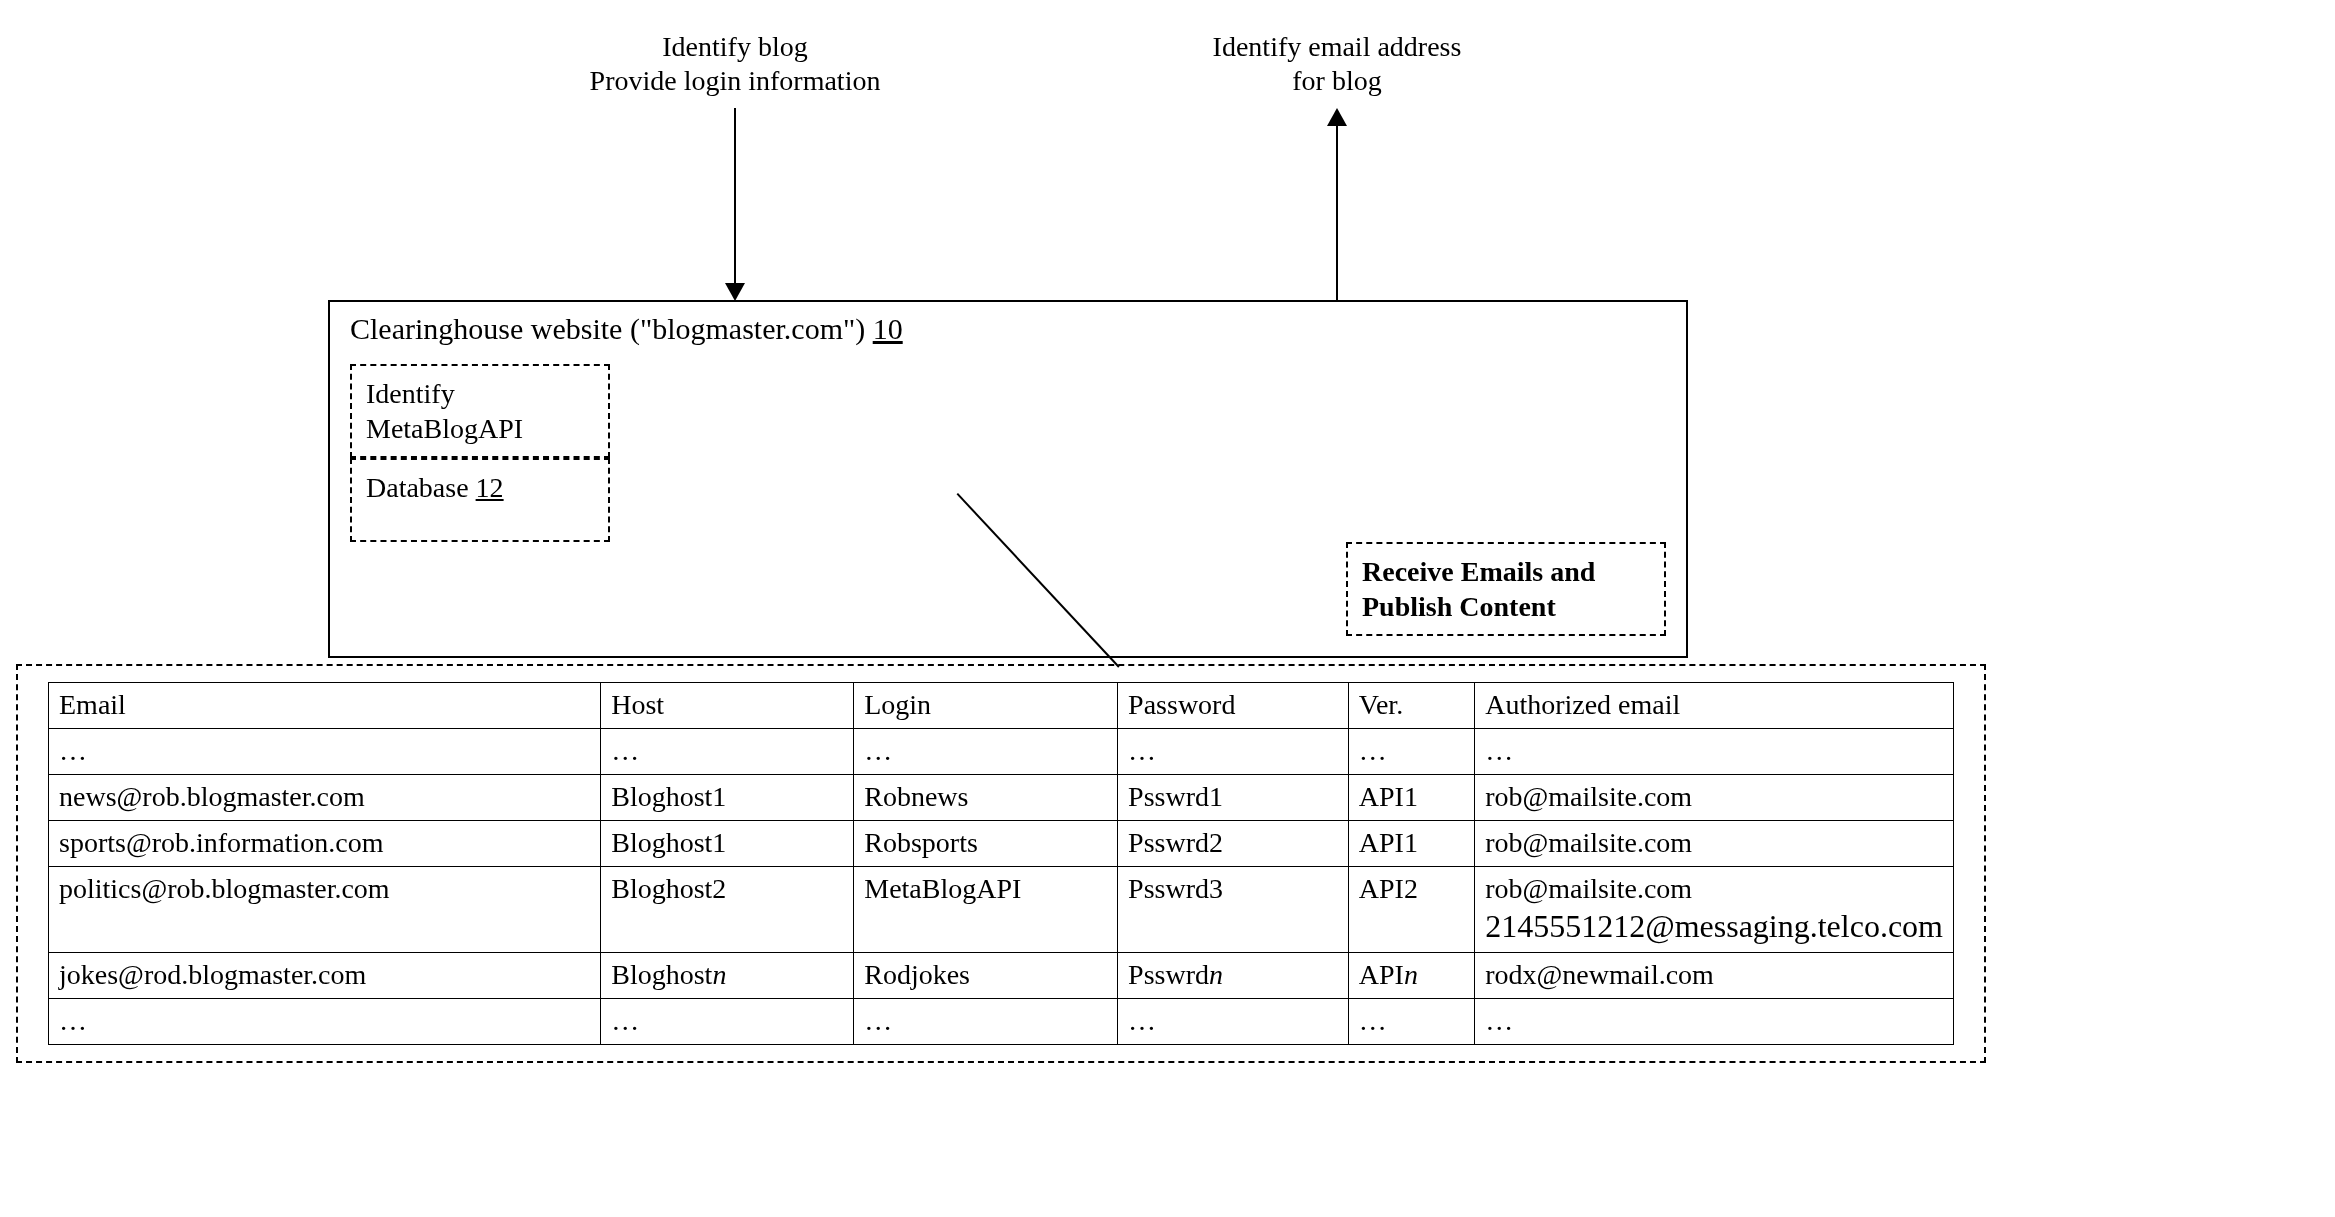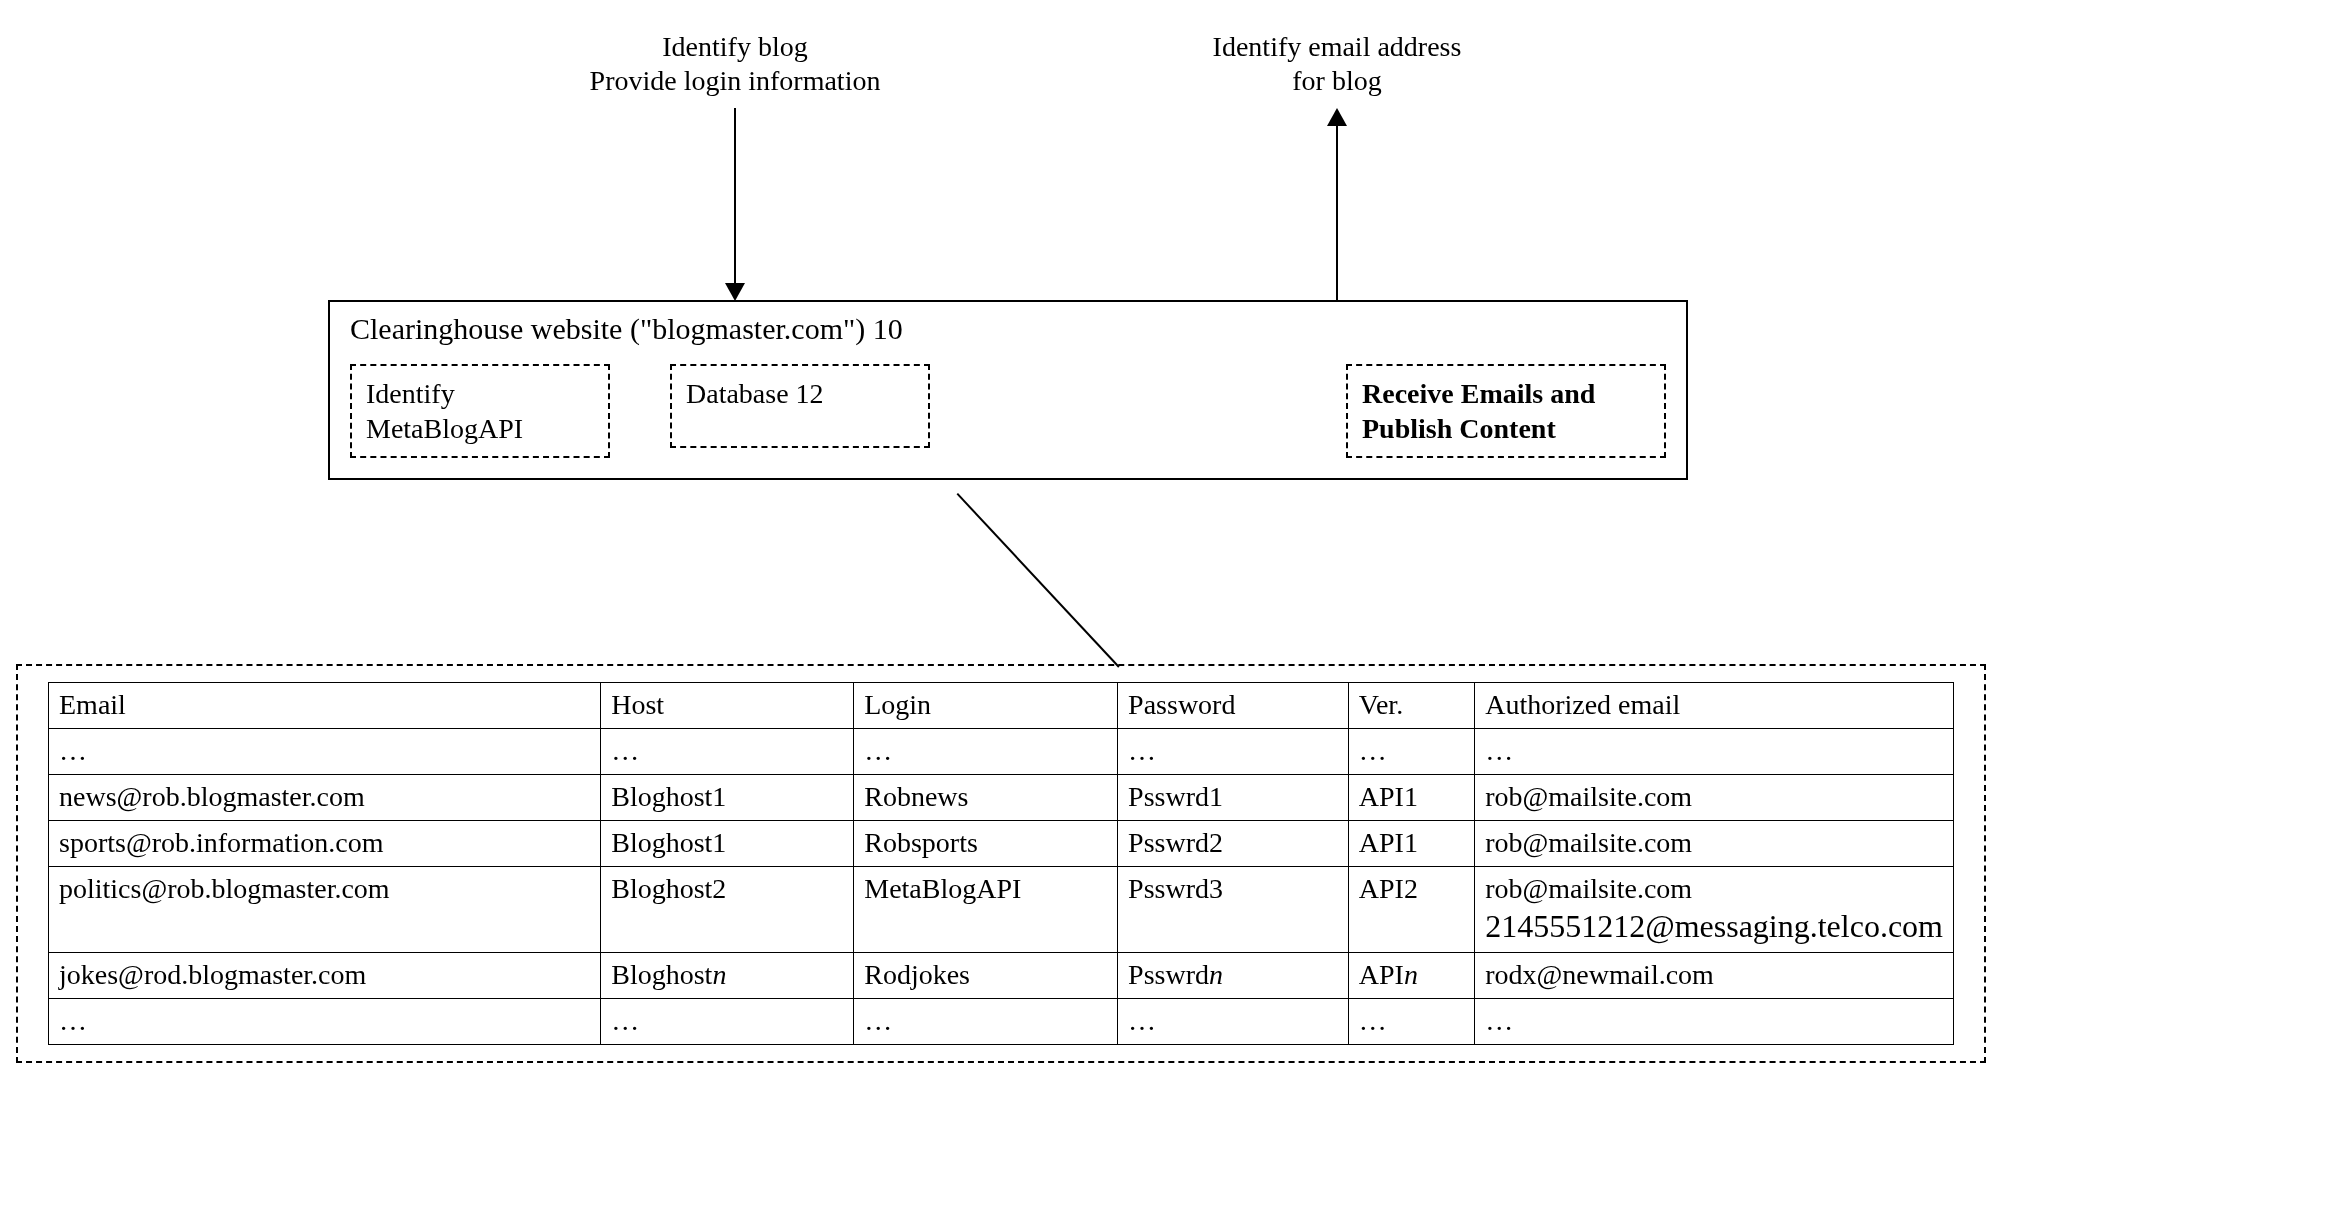--- a/index.html
+++ b/index.html
@@ -25,32 +25,32 @@
     position: absolute;
     border: 2px solid #000;
     box-sizing: border-box;
     padding: 10px 20px 20px 20px;
   }
   .ch-title {
     font-size: 30px;
   }
   .ch-inner {
     display: flex;
-    gap: 60px;
     margin-top: 18px;
     align-items: flex-start;
+    flex-direction: column;
   }
   .dashed-box {
     border: 2px dashed #000;
     box-sizing: border-box;
     padding: 10px 14px;
     font-size: 28px;
     line-height: 1.25;
   }
-  .reflabel { }
+  .reflabel { text-decoration: underline; }
 
   
   .arrow-down, .arrow-up {
     position: absolute;
     width: 0;
   }
   .arrow-down .shaft, .arrow-up .shaft {
     position: absolute;
     width: 2px;
     background: #000;

